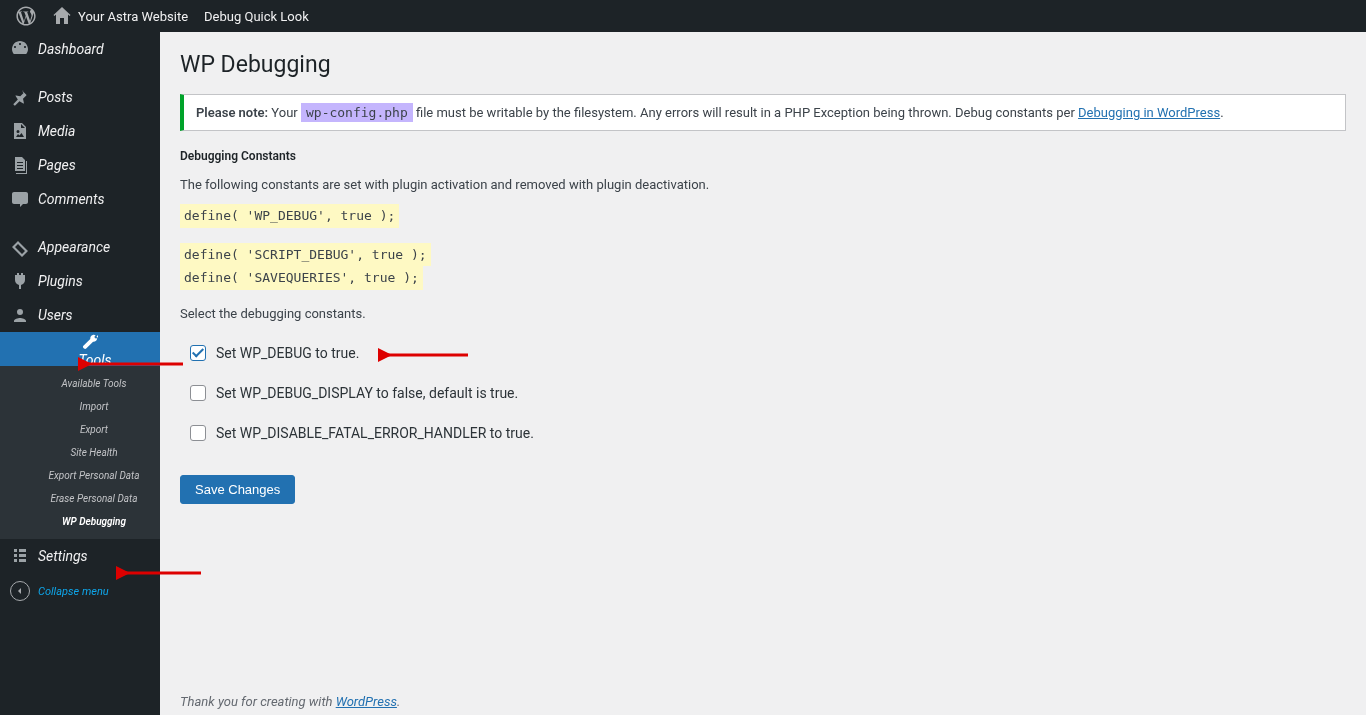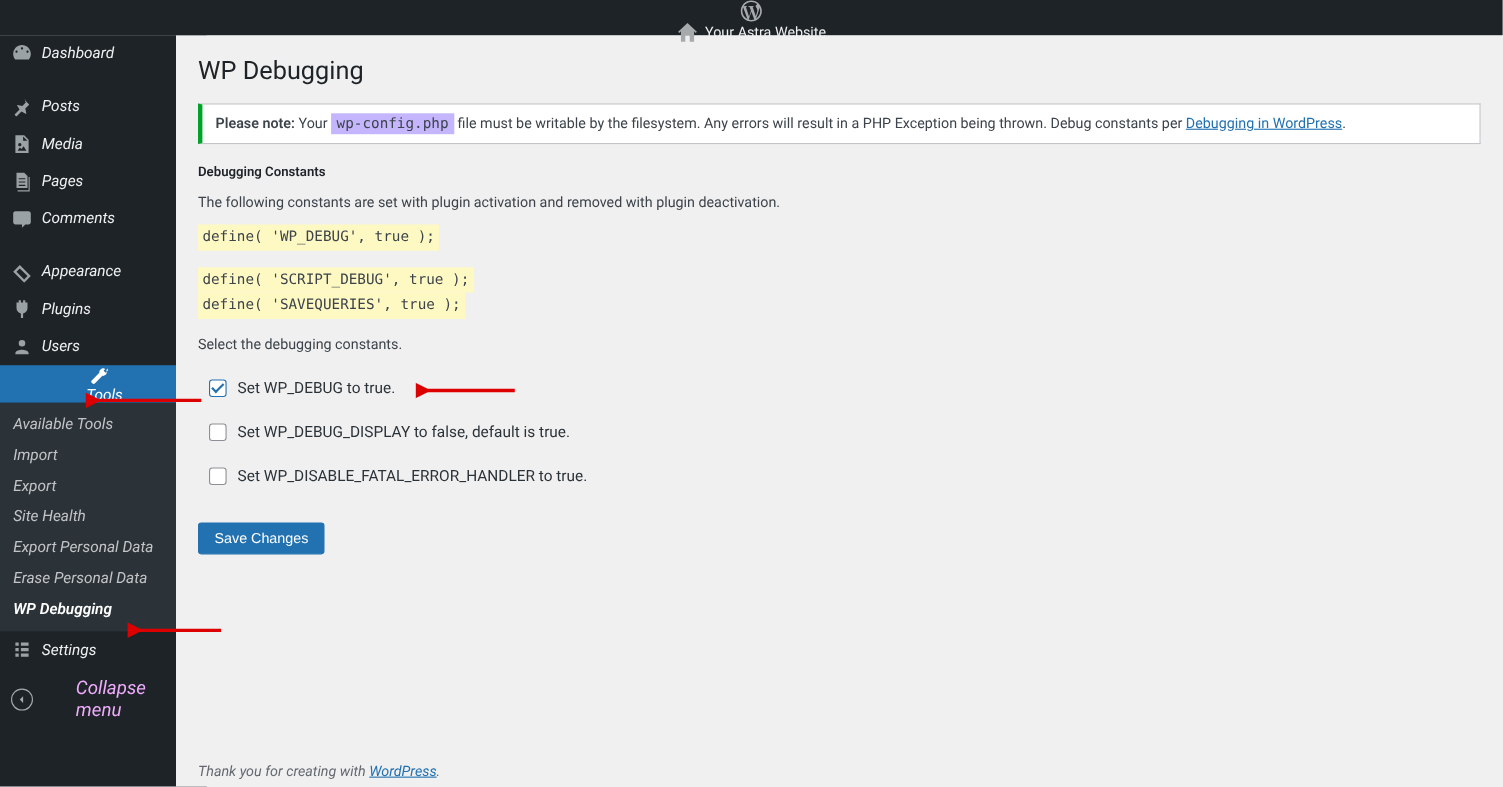--- a/index.html
+++ b/index.html
@@ -17,21 +17,20 @@
   .adminbar {
     position: absolute; top:0; left:0; right:0;
     height: 32px;
     background: #1d2327;
     color: #c3c4c7;
     display: flex;
     align-items: center;
     padding: 0 8px;
     font-size: 13px;
     z-index: 100;
-    flex-direction: column;
   }
   .adminbar .ab-item {
     display: flex; align-items: center;
     padding: 0 8px;
     height: 32px;
     color: #f0f0f1;
     cursor: pointer;
   }
   .adminbar .ab-item svg { width:20px; height:20px; fill:#a7aaad; }
 
@@ -73,35 +72,35 @@
     border: 8px solid transparent;
     border-right-color: #f0f0f1;
   }
   .menu-sep { height: 14px; }
   .submenu {
     background: #2c3338;
     padding: 6px 0;
   }
   .submenu .sub-item {
     padding: 6px 12px;
-    font-size: 14px;
+    font-size: 10px;
     color: #c3c4c7;
     cursor: pointer;
+    text-align: center;
   }
   .submenu .sub-item.current {
     color: #fff;
     font-weight: 600;
   }
   .collapse {
     display:flex;align-items:center;
     padding: 8px 10px;
-    color:#f0abfc;
-    font-size:17px;
+    color:#0ea5e9;
+    font-size:11px;
     cursor:pointer;
-    gap:31px;
   }
   .collapse .micon{width:20px;height:20px;margin-right:8px;fill:#a7aaad;border:1px solid #a7aaad;border-radius:50%;display:flex;align-items:center;justify-content:center;}
 
   
   .content {
     position: absolute;
     top: 32px; left: 160px; right: 0; bottom: 0;
     padding: 10px 20px 0 20px;
     background: #f0f0f1;
     overflow: auto;

